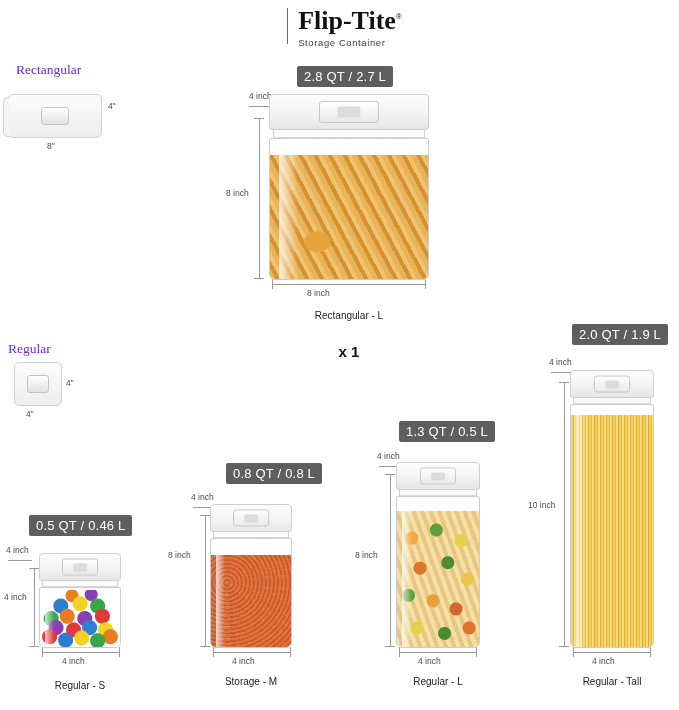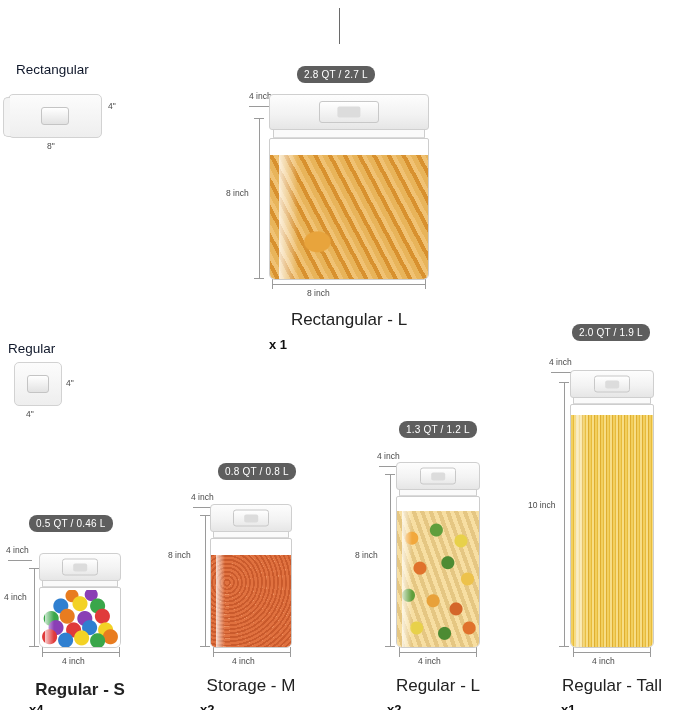--- a/index.html
+++ b/index.html
@@ -41,42 +41,42 @@
     font-size:8px;vertical-align:super;font-weight:normal;
     font-family:"Liberation Sans", sans-serif;
   }
   .brand-sub{
     font-size:9.5px;letter-spacing:0.6px;color:#3a3a3a;margin-top:3px;
     font-family:"Liberation Sans", sans-serif;
   }
 
   
   .section-label{
-    font-size:13.5px;color:#0f172a;
+    font-size:13.5px;color:#6d28d9;font-family:Liberation Serif, serif;
   }
 
   
   .badge{
-    background:#5e5e5e;color:#fff;font-size:10px;
-    padding:3px 7px;border-radius:8px;white-space:nowrap;
+    background:#5e5e5e;color:#fff;font-size:13px;
+    padding:3px 7px;border-radius:2px;white-space:nowrap;
     letter-spacing:0.2px;
   }
 
   
   .dim{font-size:8.5px;color:#4a4a4a;white-space:nowrap;}
   .dim-v{font-size:8.5px;color:#4a4a4a;white-space:nowrap;}
 
   
   .hline{height:1px;background:#9a9a9a;}
   .vline{width:1px;background:#9a9a9a;}
   .tick{background:#9a9a9a;}
 
   
-  .cap-name{font-size:17px;color:#222;text-align:center;white-space:nowrap;}
-  .cap-qty{font-size:13px;font-weight:bold;color:#111;margin-top:12px;}
+  .cap-name{font-size:10px;color:#222;text-align:center;white-space:nowrap;}
+  .cap-qty{font-size:15px;font-weight:bold;color:#111;text-align:center;margin-top:18px;}
 
   
   .cont{position:absolute;}
   .lid{
     position:absolute;left:0;right:0;top:0;
     background:linear-gradient(180deg,#fdfdfd 0%,#f3f3f3 55%,#e6e6e6 100%);
     border:1px solid #cfcfcf;
     border-radius:4px 4px 3px 3px;
     box-sizing:border-box;
   }
@@ -181,20 +181,26 @@
     position:absolute;left:50%;top:50%;transform:translate(-50%,-50%);
     background:linear-gradient(180deg,#ffffff,#e2e2e2);
     border:1px solid #c4c4c4;border-radius:3px;
   }
 </style>
 </head>
 <body>
 
 <div class="brand">
   <div class="brand-sep"></div>
+  <div class="brand-right">
+    <div class="brand-flip">
+      <span>Flip-Tite</span><span class="reg">®</span>
+    </div>
+    <div class="brand-sub">Storage  Container</div>
+  </div>
 </div>
 
 <div class="abs section-label" style="left:16px;top:62px;">Rectangular</div>
 
 <div class="thumb" style="left:8px;top:94px;width:92px;height:42px;">
   <div class="thumb-knob" style="width:26px;height:16px;"></div>
   <div class="abs" style="left:-6px;top:2px;width:6px;height:38px;border:1px solid #d2d2d2;border-right:none;border-radius:5px 0 0 5px;background:#f4f4f4;"></div>
 </div>
 <div class="abs dim" style="left:108px;top:101px;">4"</div>
 <div class="abs dim" style="left:47px;top:141px;">8"</div>
@@ -250,24 +256,24 @@
 <div class="cont" style="left:39px;top:553px;width:82px;height:95px;">
   <div class="lid" style="height:28px;">
     <div class="lid-btn" style="width:34px;height:15px;"></div>
   </div>
   <div class="neck" style="top:28px;height:6px;left:3px;right:3px;"></div>
   <div class="body" style="top:34px;height:61px;">
     <div class="fill gumballs" style="height:57px;"></div>
   </div>
 </div>
 
-<div class="abs cap-name" style="left:29px;top:680px;width:102px;font-weight:bold;">Regular - S</div>
+<div class="abs cap-name" style="left:29px;top:680px;width:102px;">Regular - S</div>
 <div class="abs cap-qty" style="left:29px;top:690px;width:102px;">x4</div>
 
-<div class="abs badge" style="left:218px;top:463px;">0.8 QT / 0.8 L</div>
+<div class="abs badge" style="left:226px;top:463px;">0.8 QT / 0.8 L</div>
 <div class="abs dim" style="left:191px;top:492px;">4 inch</div>
 <div class="abs hline" style="left:193px;top:507px;width:24px;"></div>
 <div class="abs dim-v" style="left:168px;top:550px;">8 inch</div>
 <div class="abs vline" style="left:205px;top:515px;height:131px;"></div>
 <div class="abs tick" style="left:200px;top:515px;width:10px;height:1px;"></div>
 <div class="abs tick" style="left:200px;top:646px;width:10px;height:1px;"></div>
 <div class="abs hline" style="left:213px;top:652px;width:78px;"></div>
 <div class="abs tick" style="left:213px;top:647px;width:1px;height:10px;"></div>
 <div class="abs tick" style="left:290px;top:647px;width:1px;height:10px;"></div>
 <div class="abs dim" style="left:232px;top:656px;">4 inch</div>
@@ -278,21 +284,21 @@
   </div>
   <div class="neck" style="top:28px;height:6px;left:3px;right:3px;"></div>
   <div class="body" style="top:34px;height:110px;">
     <div class="fill lentils" style="height:92px;"></div>
   </div>
 </div>
 
 <div class="abs cap-name" style="left:200px;top:676px;width:102px;">Storage - M</div>
 <div class="abs cap-qty" style="left:200px;top:690px;width:102px;">x2</div>
 
-<div class="abs badge" style="left:399px;top:421px;">1.3 QT / 1.2 L</div>
+<div class="abs badge" style="left:399px;top:421px;">1.3 QT / 0.5 L</div>
 <div class="abs dim" style="left:377px;top:451px;">4 inch</div>
 <div class="abs hline" style="left:379px;top:466px;width:24px;"></div>
 <div class="abs dim-v" style="left:355px;top:550px;">8 inch</div>
 <div class="abs vline" style="left:390px;top:474px;height:172px;"></div>
 <div class="abs tick" style="left:385px;top:474px;width:10px;height:1px;"></div>
 <div class="abs tick" style="left:385px;top:646px;width:10px;height:1px;"></div>
 <div class="abs hline" style="left:399px;top:652px;width:78px;"></div>
 <div class="abs tick" style="left:399px;top:647px;width:1px;height:10px;"></div>
 <div class="abs tick" style="left:476px;top:647px;width:1px;height:10px;"></div>
 <div class="abs dim" style="left:418px;top:656px;">4 inch</div>

